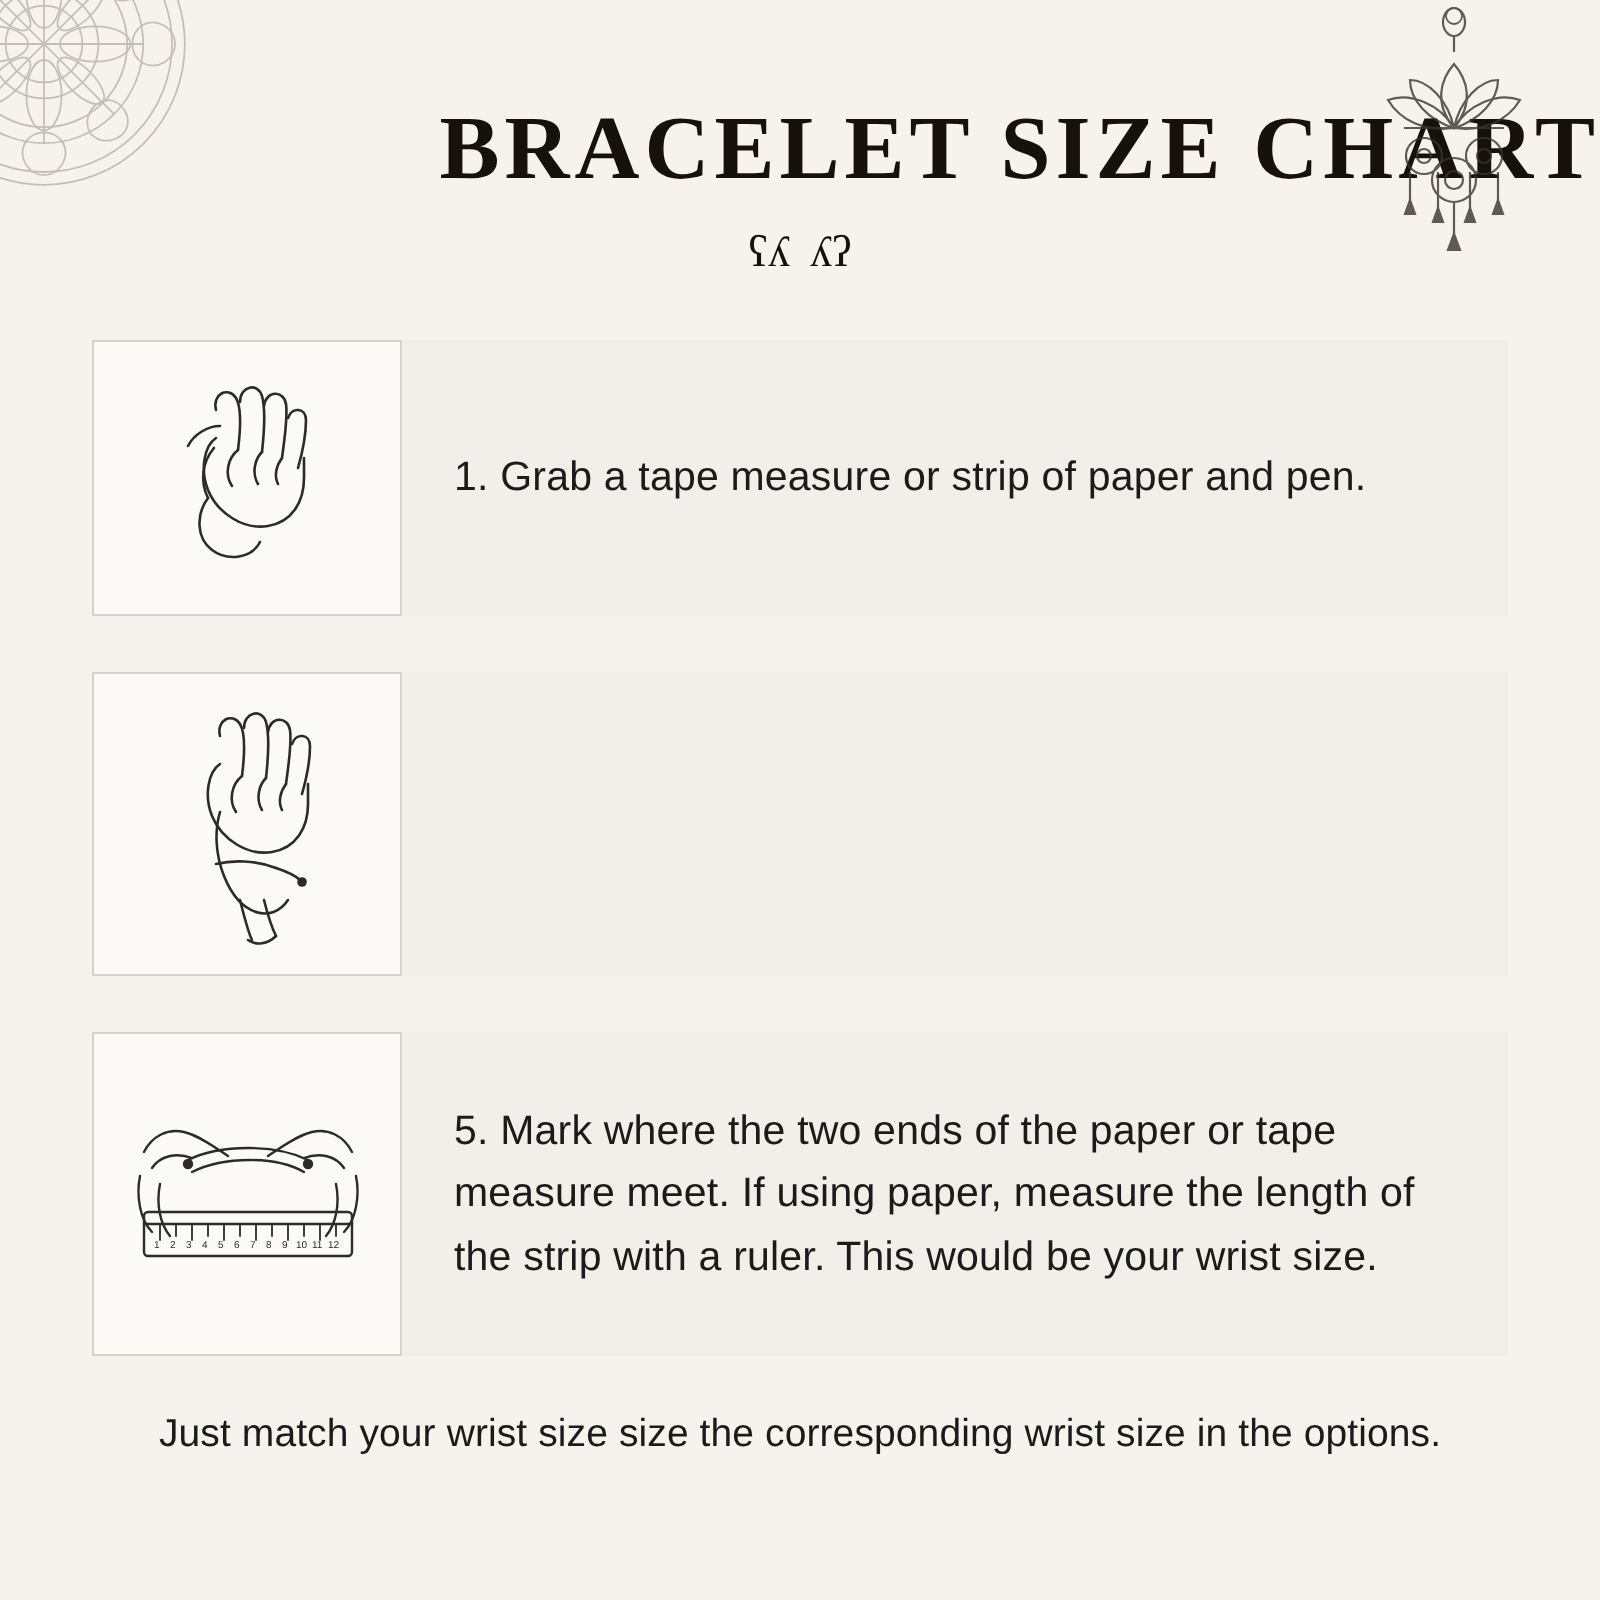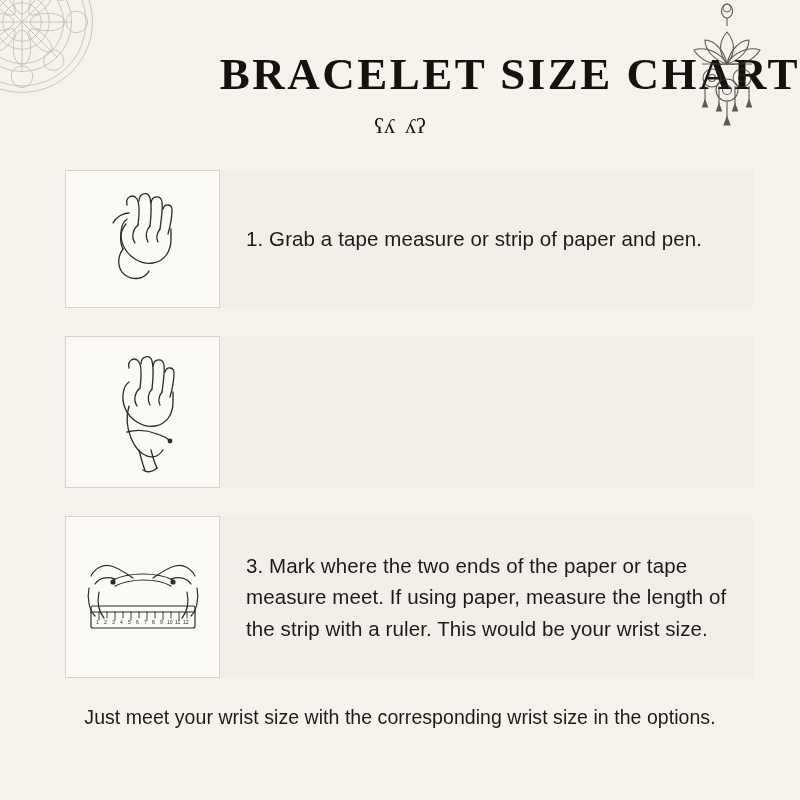--- a/index.html
+++ b/index.html
@@ -70,21 +70,20 @@
     font-weight: 700;
     font-size: 18.5px;
     letter-spacing: 0.3px;
     white-space: nowrap;
   }
 
   
   .steps {
     margin-top: 33px;
     padding: 0 46px;
-    margin-left: 19px;
   }
   .step {
     display: flex;
     align-items: stretch;
     background: #f2efe8;
     margin-bottom: 28px;
   }
   .step-img {
     flex: 0 0 155px;
     background: #fbfaf6;
@@ -277,18 +276,18 @@
             <text x="71" y="92">7</text>
               <text x="79" y="92">8</text>
               <text x="87" y="92">9</text>
             <text x="94" y="92">10</text>
               <text x="102" y="92">11</text>
               <text x="110" y="92">12</text>
           </g>
         </g>
       </svg>
     </div>
-    <div class="step-text">3. Mark where the two ends of the paper or tape measure meet. If using paper, measure the length of the strip with a ruler. This would be your wrist size.</div>
+    <div class="step-text">5. Mark where the two ends of the paper or tape measure meet. If using paper, measure the length of the strip with a ruler. This would be your wrist size.</div>
   </div>
 
 </div>
 
-<div class="footer-note">Just meet your wrist size with the corresponding wrist size in the options.</div>
+<div class="footer-note">Just match your wrist size size the corresponding wrist size in the options.</div>
 
 </body></html>

